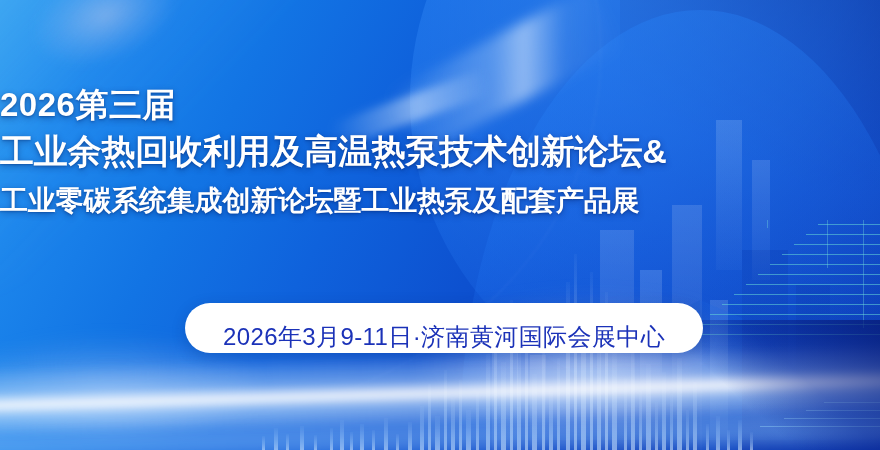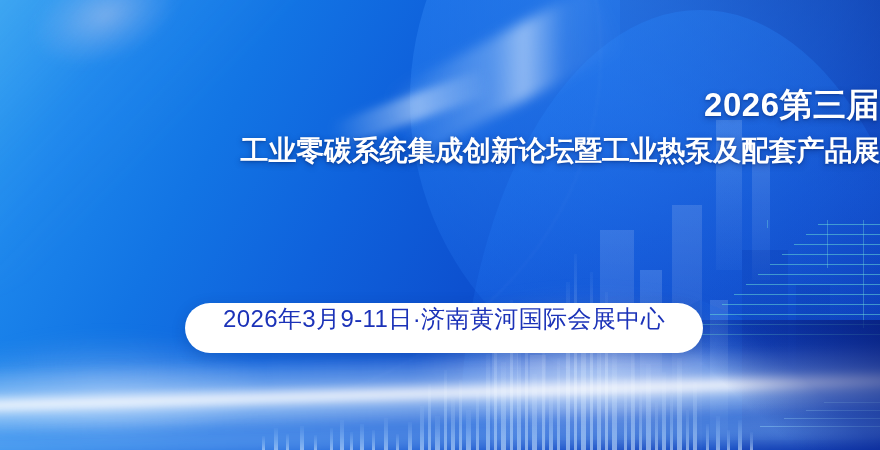--- a/index.html
+++ b/index.html
@@ -234,21 +234,21 @@
     left: 0; top: 0;
     width: 880px; height: 450px;
     display: flex;
     flex-direction: column;
     align-items: center;
   }
 
   .title-block {
     margin-top: 84px;
     width: 880px;
-    text-align: right;
+    text-align: left;
     color: #ffffff;
   }
   .title-line {
     font-weight: bold;
     letter-spacing: 0.5px;
     text-shadow:
       0 2px 6px rgba(4,30,100,0.45),
       0 1px 2px rgba(4,30,100,0.35);
     white-space: nowrap;
   }
@@ -269,21 +269,21 @@
 
   .date-pill {
     position: absolute;
     left: 185px;
     top: 303px;
     width: 518px;
     height: 50px;
     border-radius: 25px;
     background: #ffffff;
     display: flex;
-    align-items: flex-start;
+    align-items: flex-end;
     justify-content: center;
     box-shadow: 0 3px 14px rgba(5,35,110,0.22);
   }
   .date-pill-text {
     color: #1b32b8;
     font-size: 24px;
     font-weight: 500;
     letter-spacing: 0.4px;
     white-space: nowrap;
   }
@@ -429,20 +429,21 @@
   <div class="layer glow-left"></div>
   <div class="layer glow-center"></div>
   <div class="layer lightband-soft"></div>
   <div class="layer lightband"></div>
   <div class="layer corner-dark"></div>
 
   <div class="content">
 
     <div class="title-block">
       <div class="title-line title-line-1">2026第三届</div>
+      <div class="title-line title-line-2">工业余热回收利用及高温热泵技术创新论坛&amp;</div>
       <div class="title-line title-line-3">工业零碳系统集成创新论坛暨工业热泵及配套产品展</div>
     </div>
 
     <div class="date-pill">
       <span class="date-pill-text">2026年3月9-11日·济南黄河国际会展中心</span>
     </div>
 
   </div>
 </div>
 

